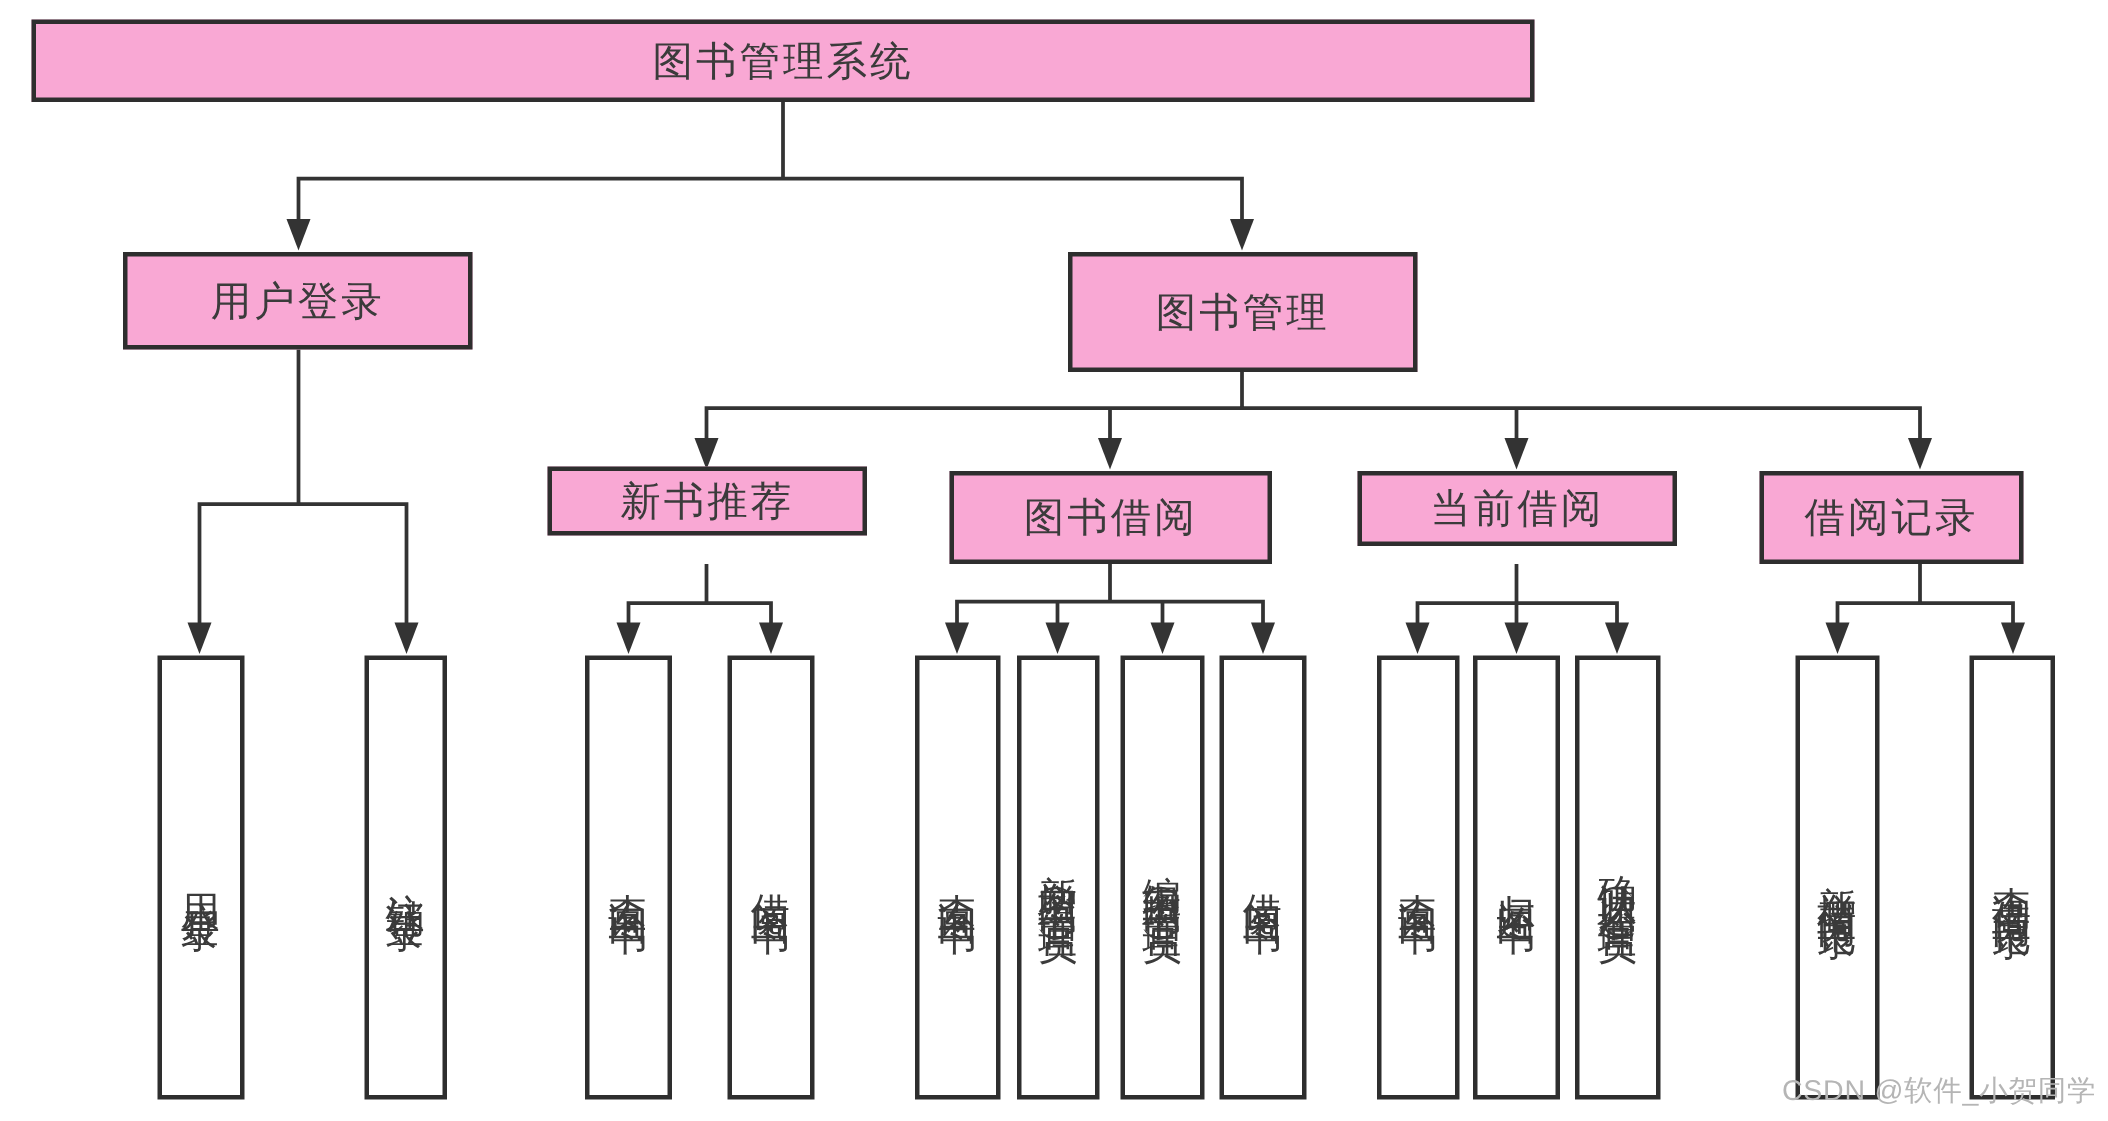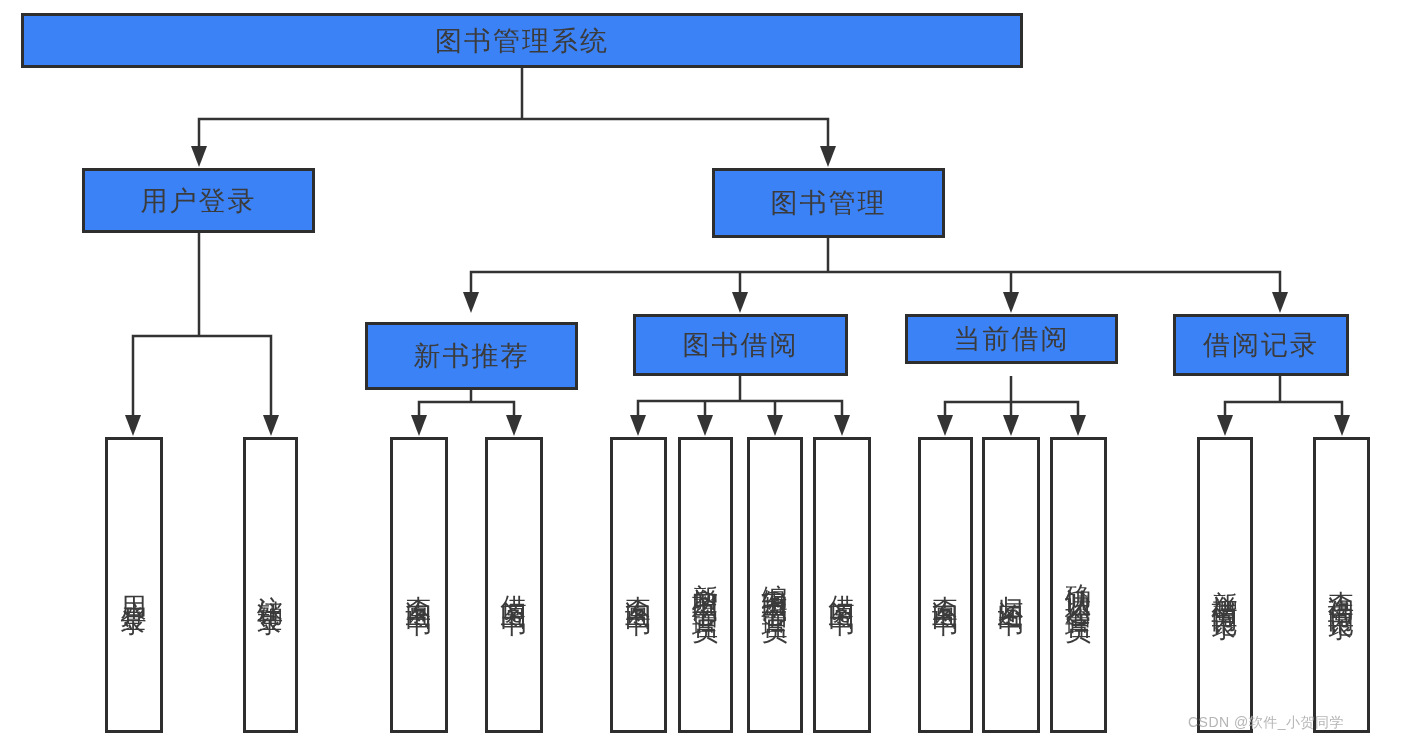--- a/index.html
+++ b/index.html
@@ -2,34 +2,34 @@
 <html><head>
 <meta charset="utf-8">
 <style>
   html,body{margin:0;padding:0;}
   body{
     width:1405px;height:747px;position:relative;background:#ffffff;
     font-family:"Liberation Sans",sans-serif;overflow:hidden;
   }
   #connectors{position:absolute;left:0;top:0;width:1405px;height:747px;}
   .hbox{
-    position:absolute;background:#3b82f6;border:3px solid #2e2e2e;
+    position:absolute;background:#f9a8d4;border:3px solid #2e2e2e;
     box-sizing:border-box;display:flex;align-items:center;justify-content:center;
     font-size:27px;color:#3b3b3b;letter-spacing:2px;white-space:nowrap;
   }
   .vbox{
     position:absolute;top:437px;height:296px;background:#ffffff;border:3px solid #2e2e2e;
     box-sizing:border-box;display:flex;align-items:center;justify-content:center;
   }
   .vtext{
     writing-mode:vertical-rl;text-orientation:mixed;
     font-size:26px;color:#3b3b3b;letter-spacing:5px;line-height:1;
   }
   .watermark{
-    position:absolute;left:1188px;top:714px;font-size:14px;color:#b5b5b5;
+    position:absolute;left:1188px;top:714px;font-size:19px;color:#b5b5b5;
     letter-spacing:0.5px;white-space:nowrap;text-align:center;
   }
 </style>
 </head>
 <body>
 
 <svg id="connectors" viewBox="0 0 1405 747" xmlns="http://www.w3.org/2000/svg">
   <g stroke="#333333" stroke-width="2.5" fill="none">
     <path d="M522 66 V119 M197.75 119 H829.25 M199 119 V150 M828 119 V150"></path>
     <path d="M199 233 V336 M131.75 336 H272.25 M133 336 V419 M271 336 V419"></path>
@@ -58,23 +58,23 @@
     <polygon points="1003,415 1019,415 1011,436"></polygon>
     <polygon points="1070,415 1086,415 1078,436"></polygon>
     <polygon points="1217,415 1233,415 1225,436"></polygon>
     <polygon points="1334,415 1350,415 1342,436"></polygon>
   </g>
 </svg>
 
 <div class="hbox" style="left:21px;top:13px;width:1002px;height:55px">图书管理系统</div>
 
 <div class="hbox" style="left:82px;top:168px;width:233px;height:65px">用户登录</div>
-<div class="hbox" style="left:712px;top:168px;width:233px;height:70px">图书管理</div>
+<div class="hbox" style="left:712px;top:168px;width:233px;height:80px">图书管理</div>
 
-<div class="hbox" style="left:365px;top:322px;width:213px;height:68px">新书推荐</div>
+<div class="hbox" style="left:365px;top:311px;width:213px;height:46px">新书推荐</div>
 <div class="hbox" style="left:633px;top:314px;width:215px;height:62px">图书借阅</div>
 <div class="hbox" style="left:905px;top:314px;width:213px;height:50px">当前借阅</div>
 <div class="hbox" style="left:1173px;top:314px;width:176px;height:62px">借阅记录</div>
 
 <div class="vbox" style="left:105px;width:58px">
   <span class="vtext">用户登录</span>
 </div>
 <div class="vbox" style="left:243px;width:55px">
   <span class="vtext">注销登录</span>
 </div>

